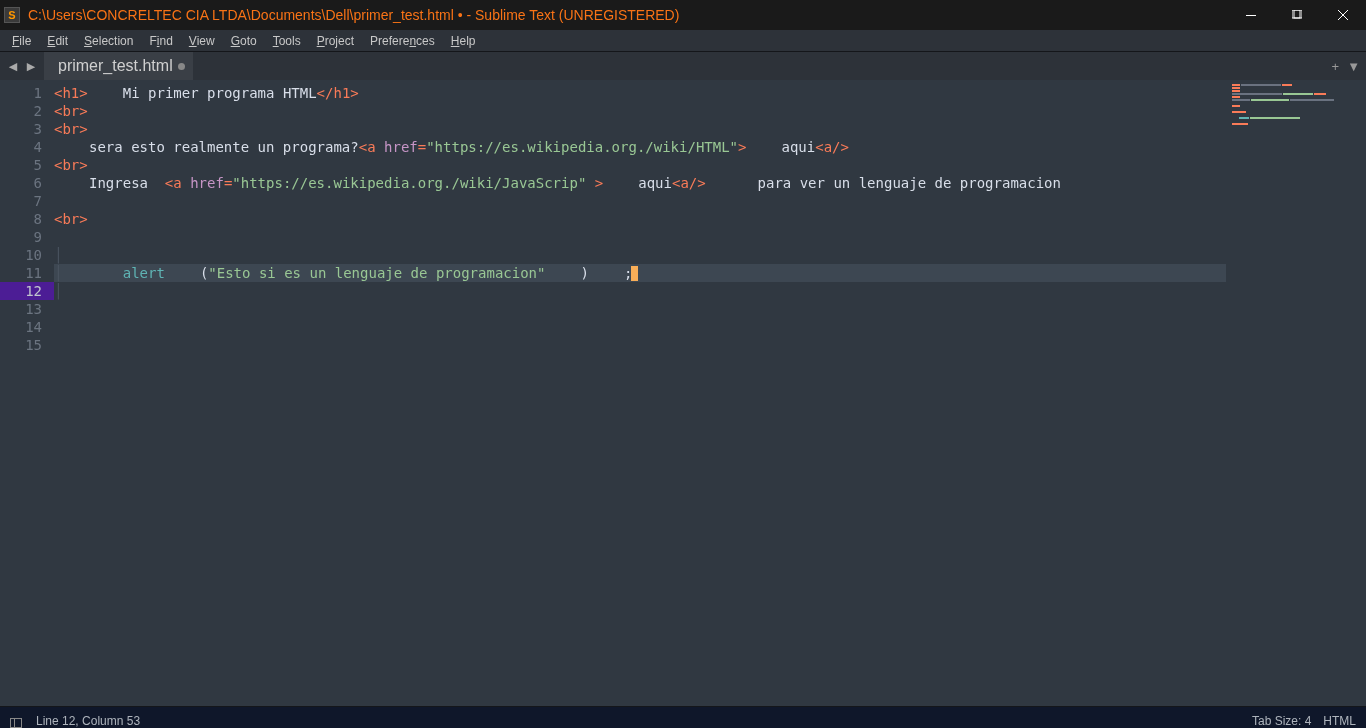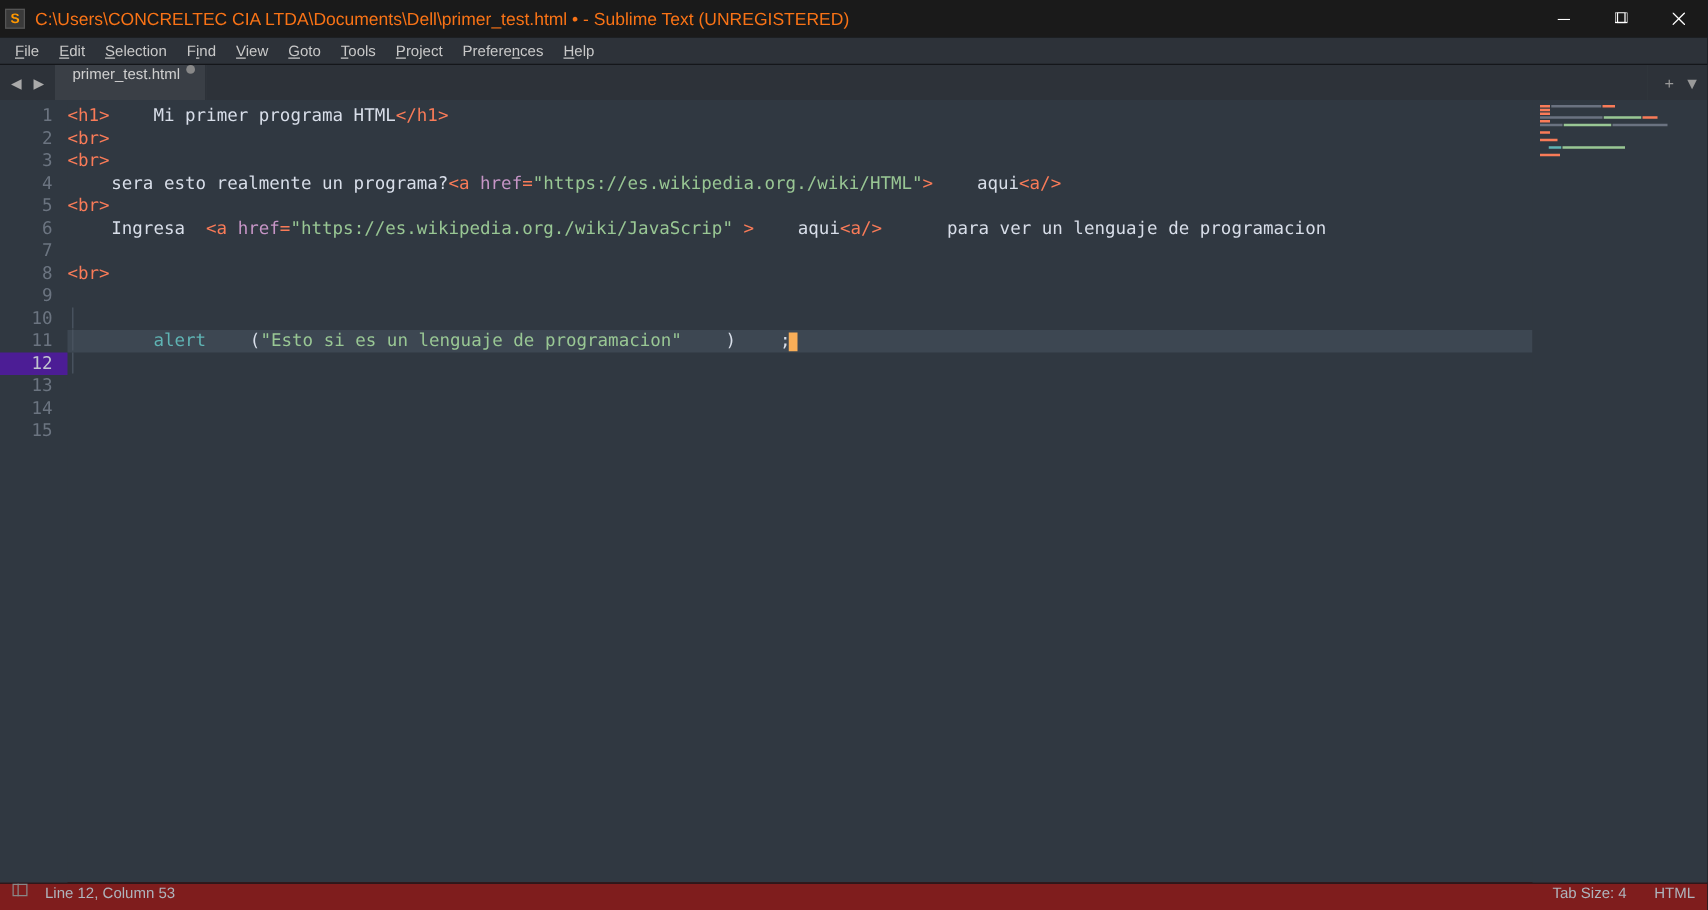--- a/index.html
+++ b/index.html
@@ -62,23 +62,23 @@
 }
 .nav-arrow {
   width: 16px; height: 16px;
   display: flex; align-items: center; justify-content: center;
   color: #aaa; font-size: 11px;
   margin: 0 1px;
 }
 .tab {
   background: #3a3f46;
   padding: 0 20px 0 14px;
-  display: flex; align-items: flex-start;
+  display: flex; align-items: center;
   color: #d0d0d0;
-  font-size: 12px;
+  font-size: 16px;
   position: relative;
   border-right: 1px solid #2d3239;
 }
 .tab .dirty-dot {
   position: absolute;
   right: 8px;
   width: 7px; height: 7px;
   border-radius: 50%;
   background: #888;
 }
@@ -140,42 +140,42 @@
 }
 .mm-line {
   height: 2px;
   margin-bottom: 1px;
   display: flex;
   gap: 1px;
 }
 .mm-seg { height: 2px; }
 .statusbar {
   height: 22px;
-  background: #7f1d1d;
-  display: flex;
-  align-items: flex-start;
+  background: #0f172a;
+  display: flex;
+  align-items: flex-end;
   padding: 0 10px;
   color: #aeb4bc;
   font-size: 12px;
   border-top: 1px solid #14161a;
 }
 .sb-panel-icon {
   width: 12px; height: 10px;
   border: 1px solid #888;
   margin-right: 14px;
   position: relative;
 }
 .sb-panel-icon::before {
   content: "";
   position: absolute;
   left: 3px; top: -1px; bottom: -1px;
   width: 1px; background: #888;
 }
 .sb-left { flex: 1; }
-.sb-right { display: flex; gap: 22px; }
+.sb-right { display: flex; gap: 12px; }
 </style>
 </head>
 <body>
 
 <div class="titlebar">
   <div class="app-icon">S</div>
   <div class="title-text">C:\Users\CONCRELTEC CIA LTDA\Documents\Dell\primer_test.html • - Sublime Text (UNREGISTERED)</div>
   <div class="win-controls">
     <div class="win-btn">
       <svg width="10" height="1">

